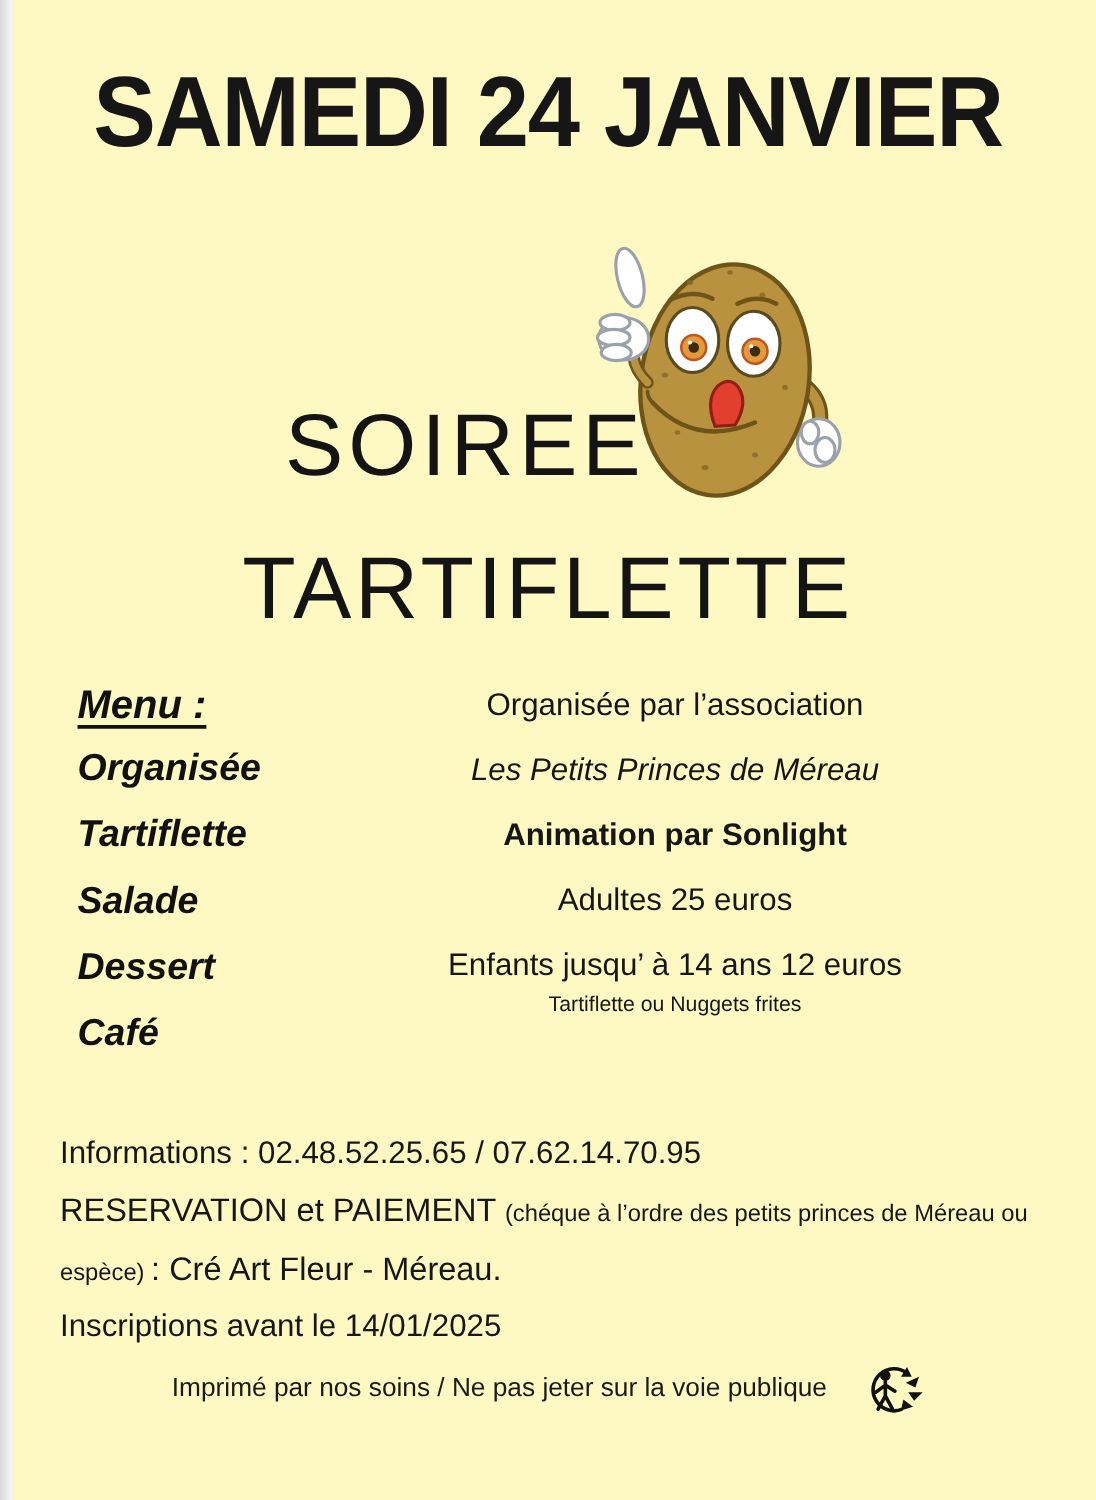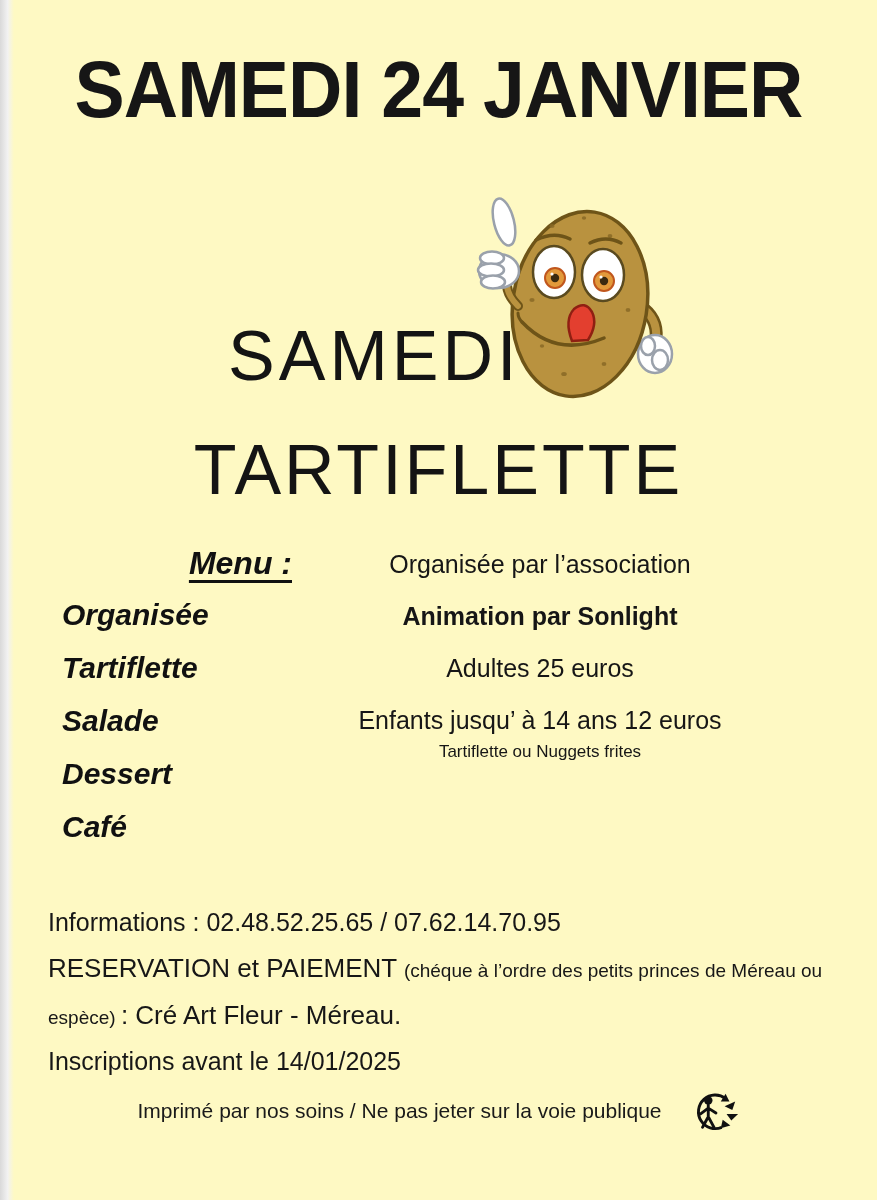--- a/index.html
+++ b/index.html
@@ -40,21 +40,21 @@
   .event-line-2 {
     position:absolute; top:430px; left:0; width:100%;
     text-align:center;
     font-size:70px; font-weight:400; letter-spacing:3px; color:#141414;
     white-space:nowrap;
   }
   .menu-col { position:absolute; left:62px; top:545px; width:230px; }
   .menu-heading {
     font-size:32px; font-weight:700; font-style:italic;
     text-decoration:underline; text-underline-offset:6px; text-decoration-thickness:3px;
-    margin-bottom:16px; color:#111;text-align:right;
+    margin-bottom:16px; color:#111;
   }
   .menu-item {
     font-size:30px; font-weight:700; font-style:italic;
     margin-bottom:19px; color:#111;
   }
   .menu-item:last-child { margin-top:9px; }
   .details-col {
     position:absolute; left:258px; top:550px; width:564px;
     text-align:center; color:#161616;
   }
@@ -133,34 +133,35 @@
       <g stroke="#9aa1ab" stroke-width="2.5" fill="#ffffff">
         <ellipse cx="47" cy="83" rx="20" ry="17"></ellipse>
         <ellipse cx="52" cy="34" rx="10" ry="24" transform="rotate(-14 52 34)"></ellipse>
         <ellipse cx="40" cy="70" rx="12" ry="6.5"></ellipse>
         <ellipse cx="39" cy="82" rx="13" ry="6.5"></ellipse>
         <ellipse cx="41" cy="94" rx="12" ry="6.5"></ellipse>
       </g>
     </svg>
   </div>
 
-  <div class="event-line-1">SAMEDI</div>
+  <div class="event-line-1">SOIREE</div>
   <div class="event-line-2">TARTIFLETTE</div>
 
   <div class="menu-col">
     <div class="menu-heading">Menu :</div>
     <div class="menu-item">Organisée</div>
     <div class="menu-item">Tartiflette</div>
     <div class="menu-item">Salade</div>
     <div class="menu-item">Dessert</div>
     <div class="menu-item">Café</div>
   </div>
 
   <div class="details-col">
     <div class="d-line">Organisée par l’association</div>
+    <div class="d-line d-italic">Les Petits Princes de Méreau</div>
     <div class="d-line d-bold">Animation par Sonlight</div>
     <div class="d-line">Adultes 25 euros</div>
     <div class="d-line">Enfants jusqu’ à 14 ans 12 euros</div>
     <div class="d-line d-small">Tartiflette ou Nuggets frites</div>
   </div>
 
   <div class="info-block">
     <div class="info-line">Informations : 02.48.52.25.65 / 07.62.14.70.95</div>
     <div class="info-line">
       <span class="big">RESERVATION et PAIEMENT </span>

